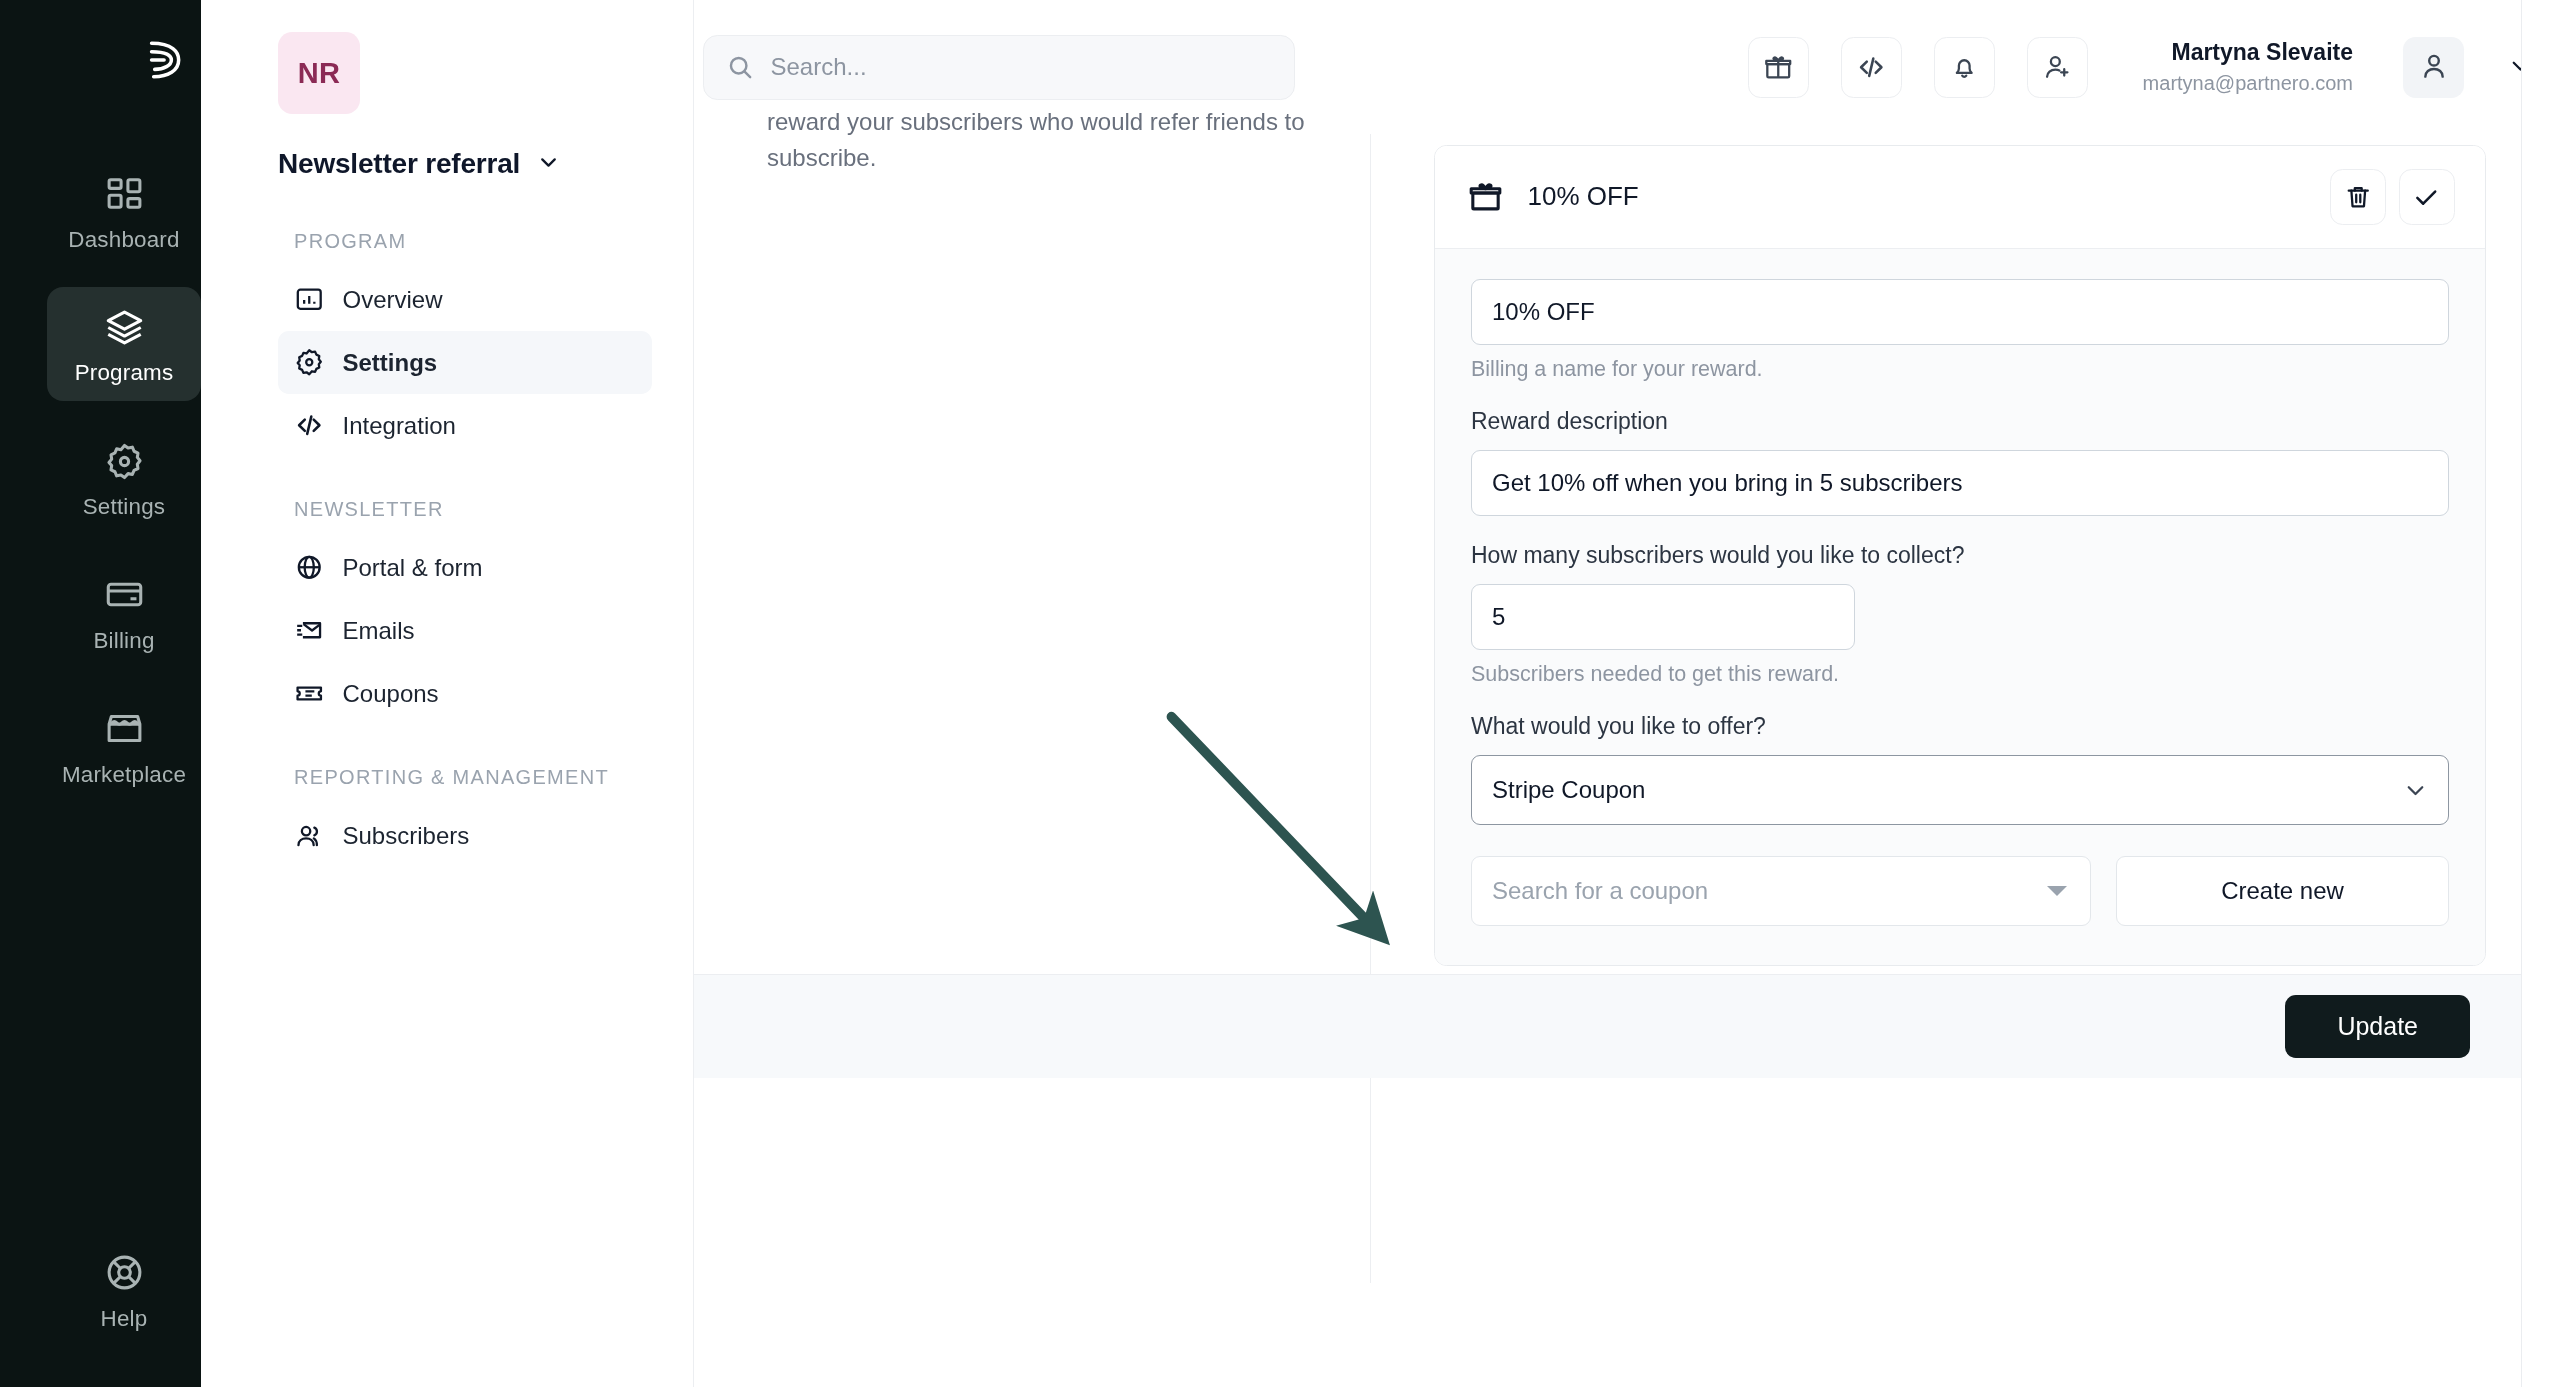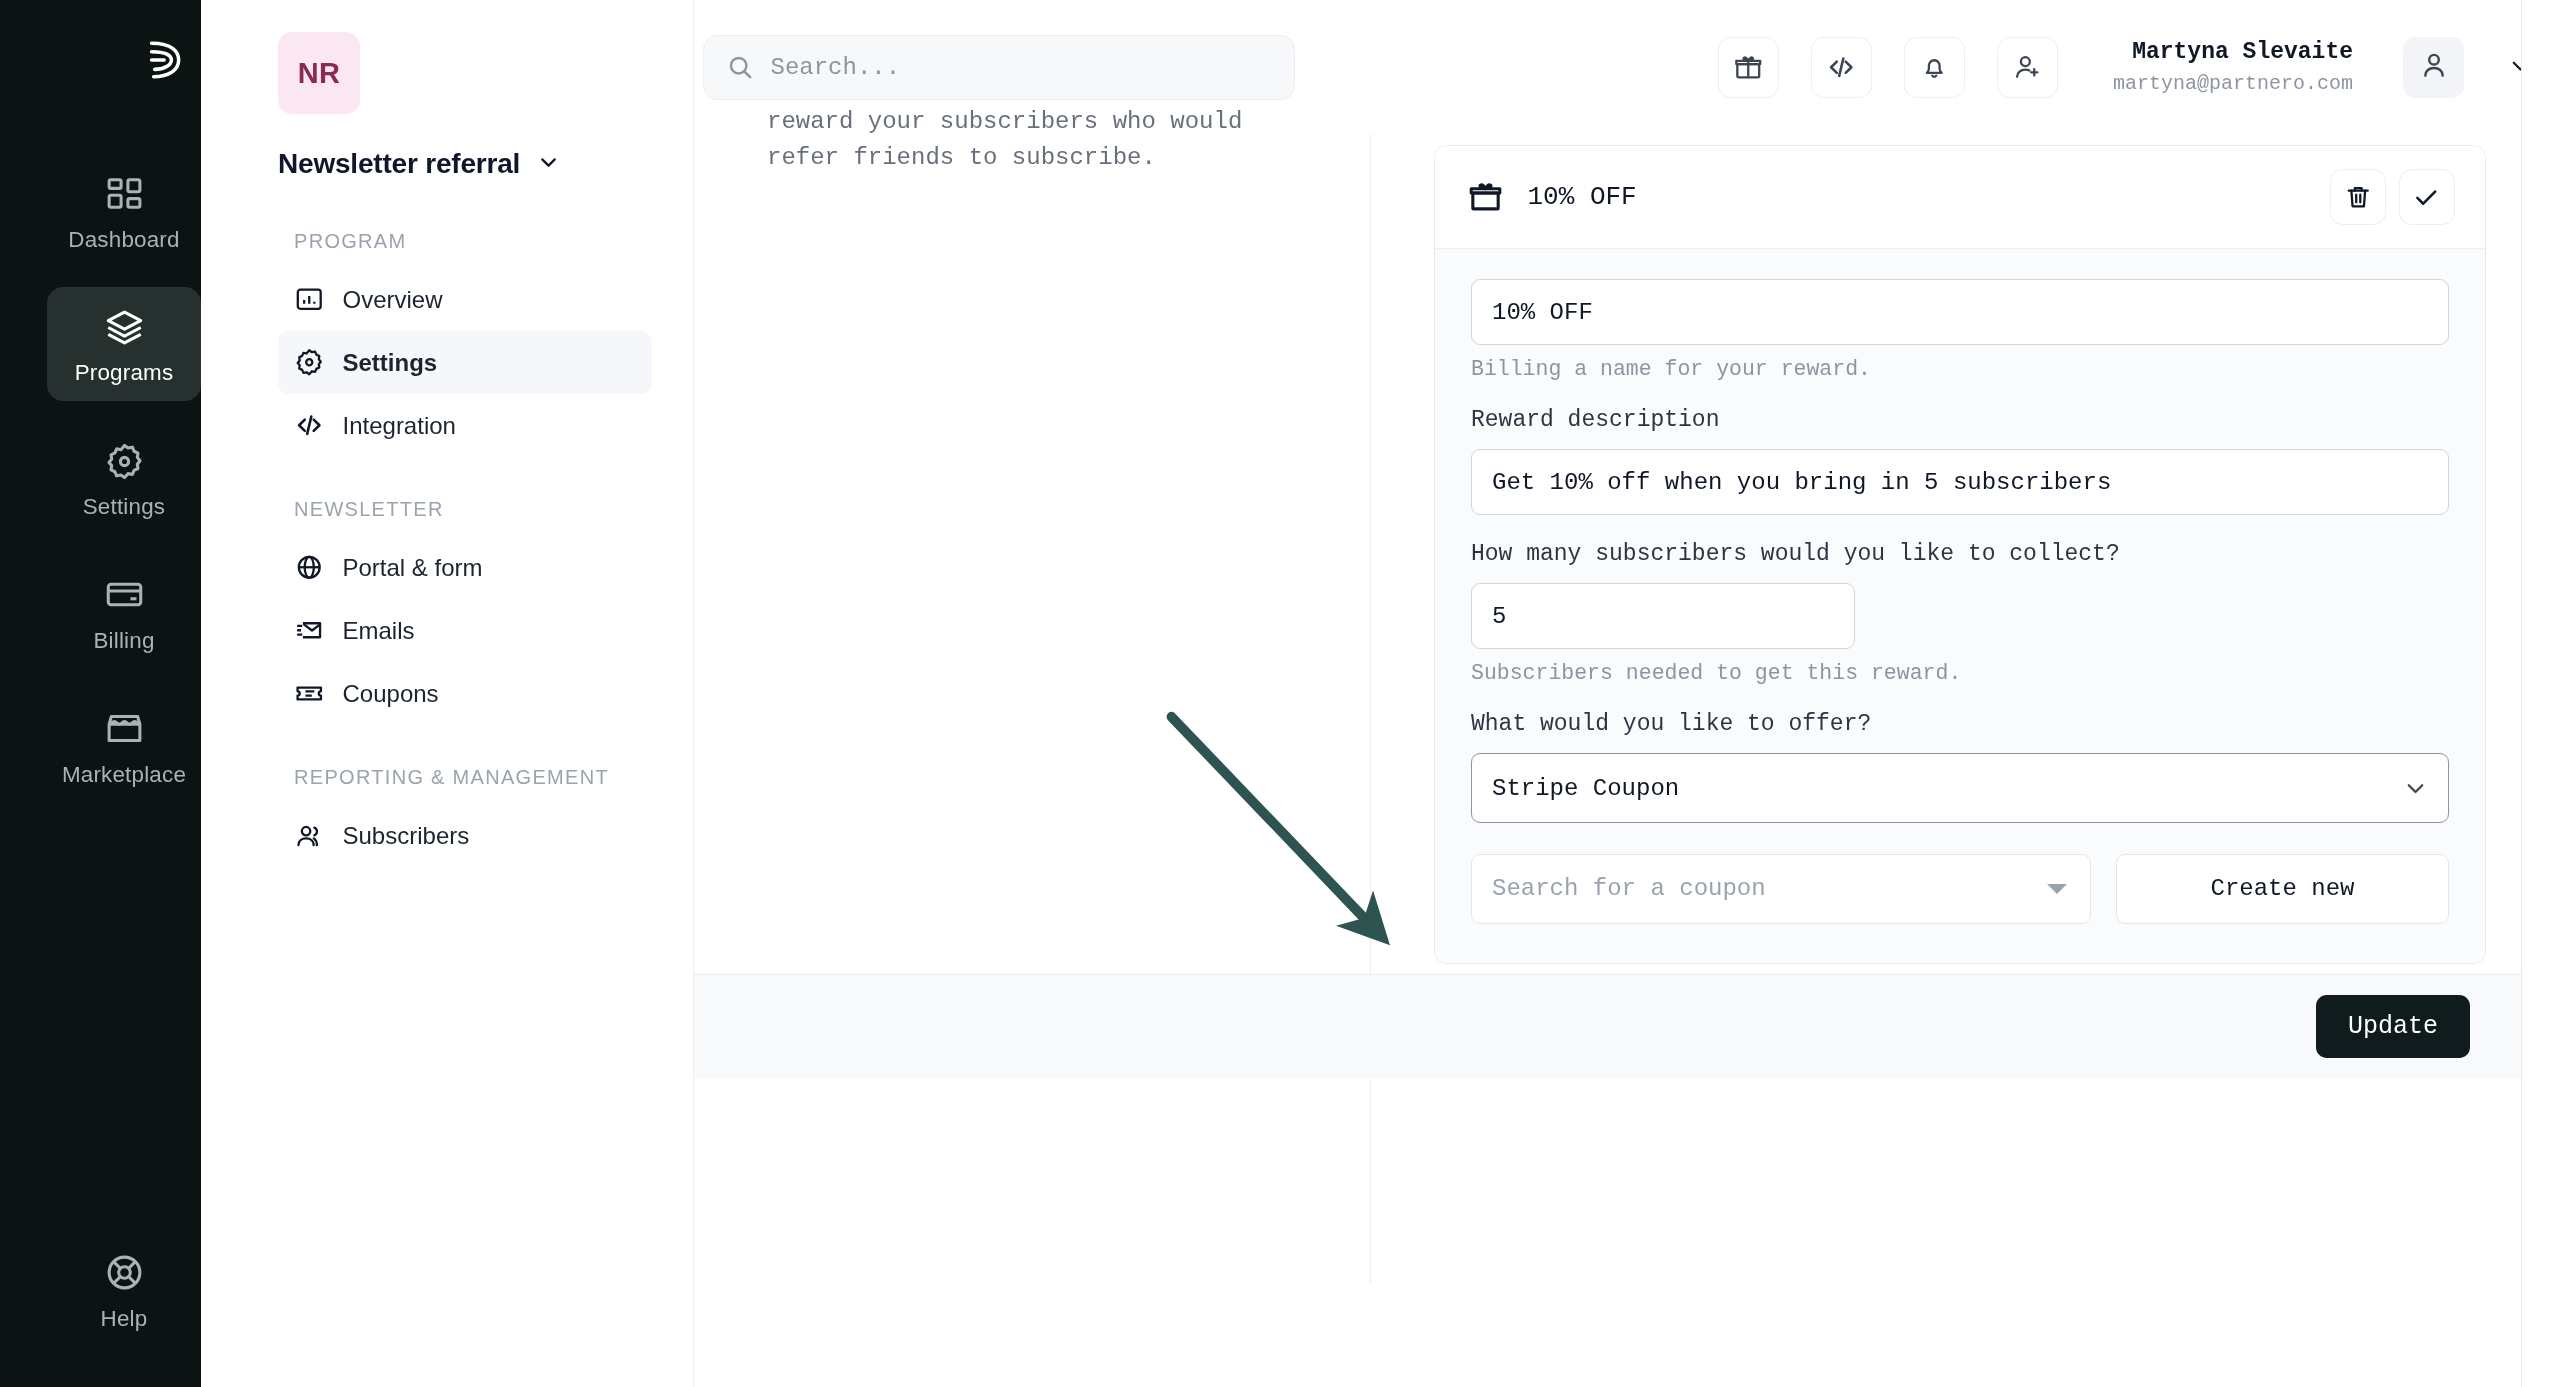--- a/index.html
+++ b/index.html
@@ -58,21 +58,21 @@
     display: flex; align-items: center; gap: 18px;
     height: 63px; padding: 0 16px; border-radius: 10.8px; cursor: pointer;
   }
   .nav-item .nv-ico { width: 30.5px; height: 30.5px; display: block; flex: 0 0 30.5px; }
   .nav-item .nv-label { font-size: 24px; color: #1c2430; }
   .nav-item.active { background: #f5f7fa; }
   .nav-item.active .nv-label { font-weight: 700; }
   .nav-gap { height: 39px; }
 
   
-  .pane { flex: 1 1 auto; height: 1078px; position: relative; background: #ffffff; font-family: Liberation Mono, monospace; }
+  .pane { flex: 1 1 auto; height: 1078px; position: relative; background: #ffffff; }
 
   .topbar { height: 134px; display: flex; align-items: center; padding: 0 32px 0 0; }
   .search-box {
     margin-left: 9px; width: 592px; height: 65px;
     background: #f7f8fa; border: 1.8px solid #eceef1; border-radius: 14.3px;
     display: flex; align-items: center; gap: 16px; padding: 0 21.5px;
   }
   .search-box .sb-ico { width: 29px; height: 29px; flex: 0 0 29px; }
   .search-box input {
     border: none; outline: none; background: transparent;
@@ -162,21 +162,21 @@
   .add-reward svg { width: 27px; height: 27px; }
 
   
   .footer {
     position: absolute; left: 0; right: 0; bottom: 0; height: 104px;
     background: #f7f9fb; border-top: 1.8px solid #eceef1;
     display: flex; align-items: center; justify-content: flex-end; padding-right: 106px;
   }
   .btn-update {
     background: #101b1d; color: #ffffff; border: none; border-radius: 10.8px;
-    height: 63px; padding: 0 32px; font-family: inherit; font-size: 25px; cursor: pointer;
+    height: 63px; padding: 0 52px; font-family: inherit; font-size: 25px; cursor: pointer;
   }
 
   
   .edge-strip { position: absolute; top: 0; right: 0; width: 55px; height: 1387px; background: #ffffff; border-left: 1.8px solid #ebedf0; }
 
   
   .annot { position: absolute; left: 0; top: 0; width: 2576px; height: 1387px; pointer-events: none; }
 </style>
 </head>
 <body>

